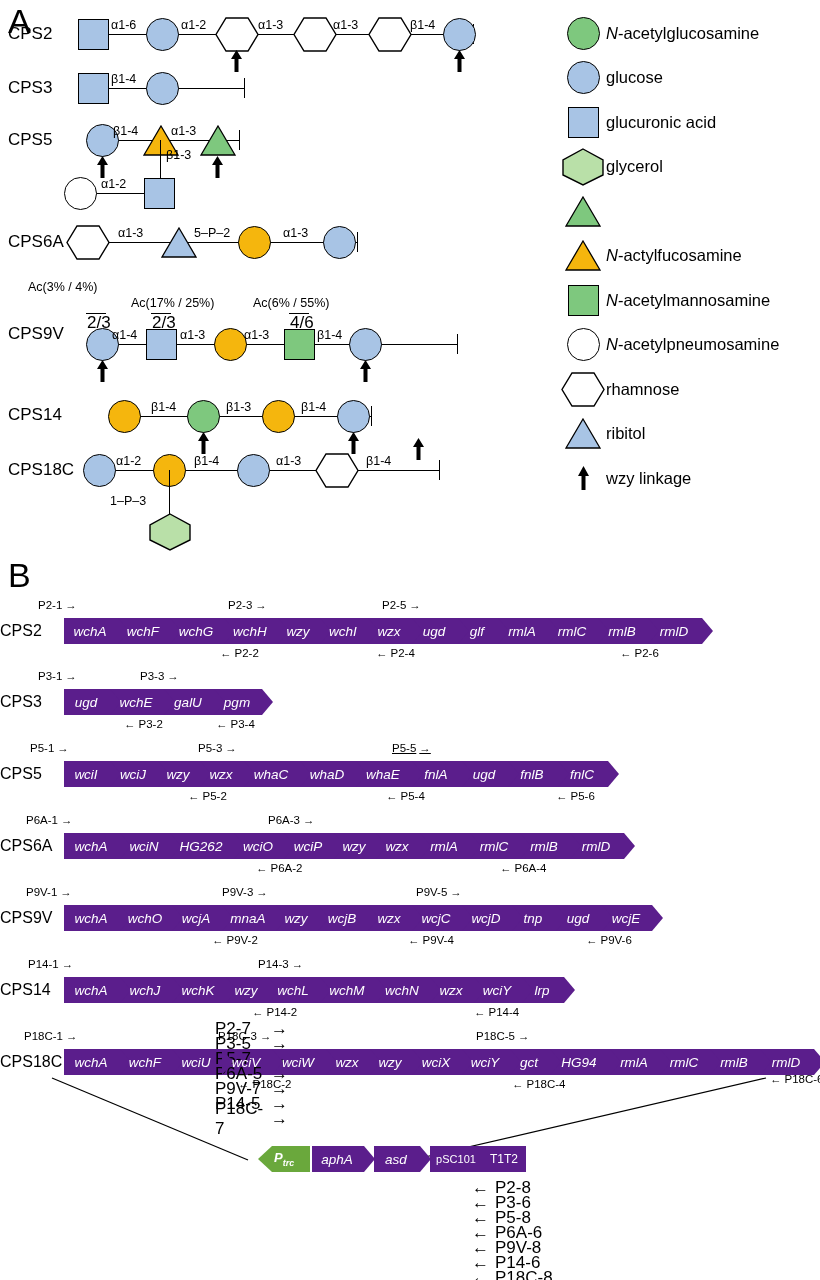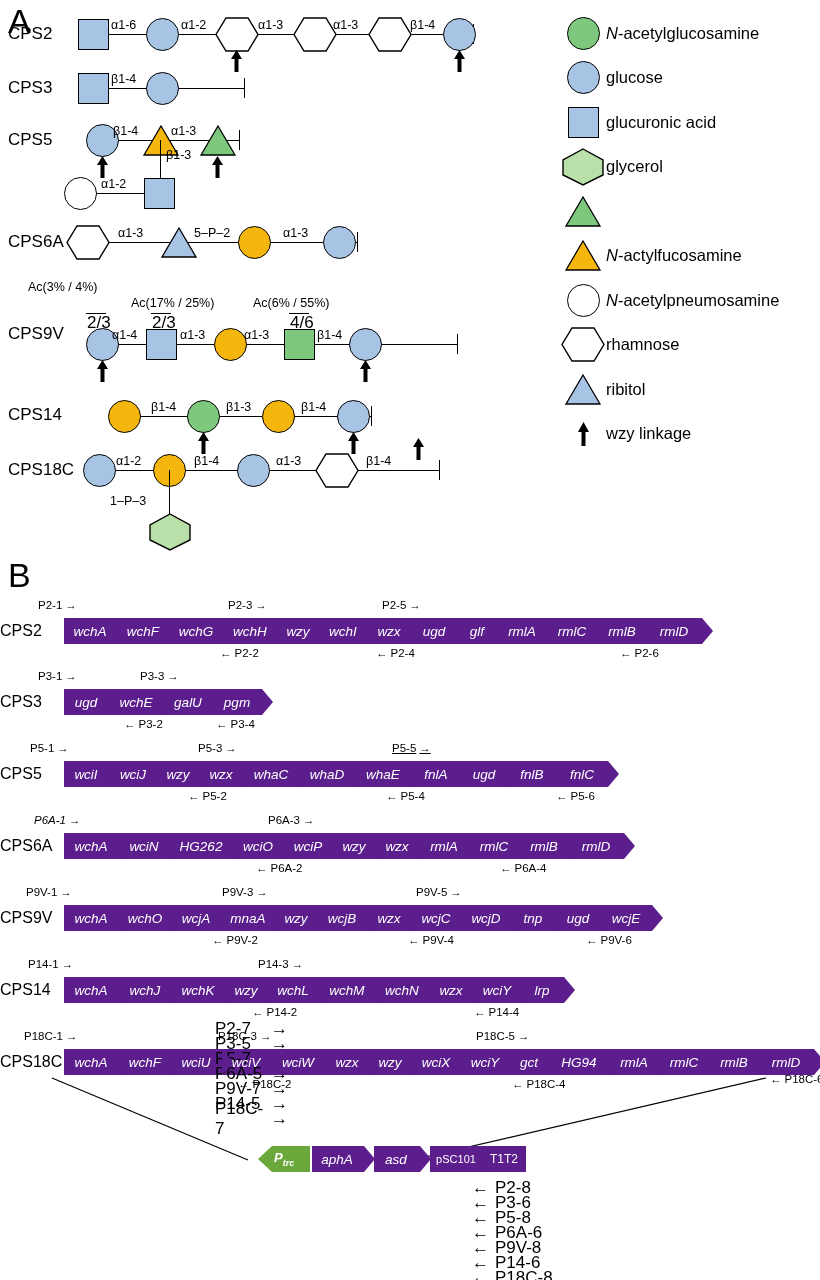--- a/index.html
+++ b/index.html
@@ -355,20 +355,26 @@
 
   <div class="legend-row">
     <div class="legend-icon">
       <svg width="36" height="33">
           <polygon points="18,2 35,31 1,31" fill="#f5b60d" stroke="#000" stroke-width="1.3"></polygon>
         </svg>
     </div>
     <div class="legend-text"><i>N</i><span>-actylfucosamine</span></div>
   </div>
 
+  <div class="legend-row">
+    <div class="legend-icon">
+      <div style="width:31px;height:31px;background:#7ec87e;border:1.3px solid #000;"></div>
+    </div>
+    <div class="legend-text"><i>N</i><span>-acetylmannosamine</span></div>
+  </div>
 
   <div class="legend-row">
     <div class="legend-icon">
       <div style="width:33px;height:33px;border-radius:50%;background:#fff;border:1.3px solid #000;"></div>
     </div>
     <div class="legend-text"><i>N</i><span>-acetylpneumosamine</span></div>
   </div>
 
   <div class="legend-row">
     <div class="legend-icon">
@@ -596,21 +602,21 @@
       <div class="gene" style="width:50px">
           <span class="txt">rmlC</span>
         </div>
       <div class="gene" style="width:50px">
           <span class="txt">rmlB</span>
         </div>
       <div class="gene" style="width:54px">
           <span class="txt">rmlD</span>
         </div>
     </div>
-    <div class="primer" style="left:34px; top:-19px;font-style:italic;">
+    <div class="primer" style="left:26px; top:-19px;">
         <span>P6A-1</span>
         <span class="arrow-r">→</span>
       </div>
     <div class="primer" style="left:268px; top:-19px;">
         <span>P6A-3</span>
         <span class="arrow-r">→</span>
       </div>
     <div class="primer" style="left:256px; top:29px;">
         <span class="arrow-l">←</span>
         <span>P6A-2</span>

